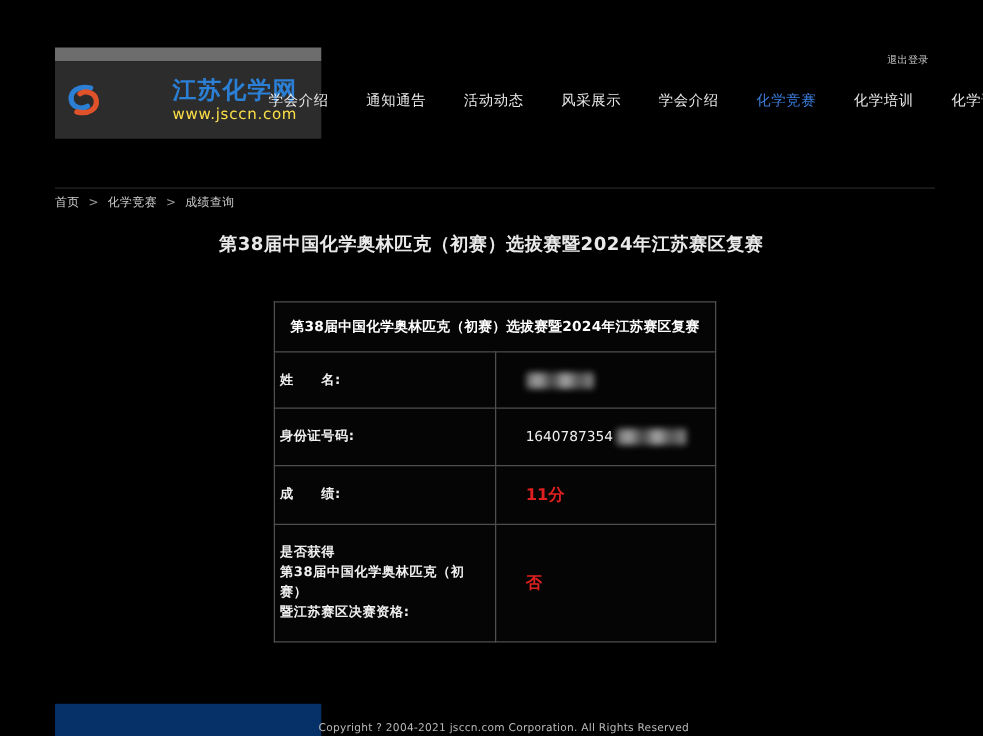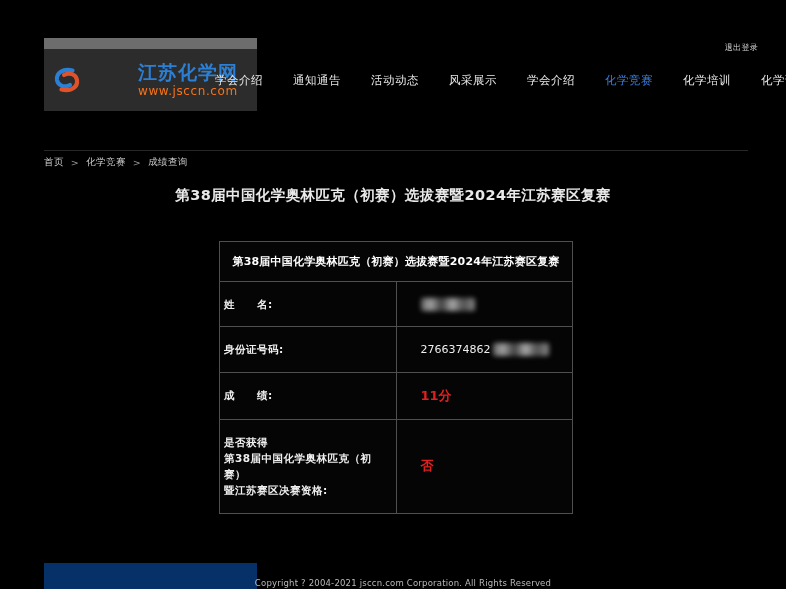--- a/index.html
+++ b/index.html
@@ -45,21 +45,21 @@
     left: 44px;
     top: 38px;
     width: 213px;
     height: 11px;
     background: #6d6d6d;
   }
 
   
   #logout-link {
     position: absolute;
-    right: 28px;
+    right: 43px;
     top: 42px;
     font-size: 8px;
     color: #cfcfcf;
     letter-spacing: 0.3px;
     white-space: nowrap;
   }
 
   
   #header-band {
     position: absolute;
@@ -95,21 +95,21 @@
     margin-left: 48px;
   }
   #logo-cn {
     font-size: 19px;
     font-weight: bold;
     color: #2b7fd4;
     letter-spacing: 1px;
   }
   #logo-url {
     font-size: 12px;
-    color: #f97316;
+    color: #fde047;
     margin-top: 3px;
     letter-spacing: 0.6px;
   }
 
   #nav {
     position: absolute;
     left: 200px;
     top: 0;
     height: 62px;
     display: flex;
@@ -297,21 +297,21 @@
     <tbody id="result-table-body">
       <tr>
         <td id="table-caption-cell" colspan="2">第38届中国化学奥林匹克（初赛）选拔赛暨2024年江苏赛区复赛</td>
       </tr>
     <tr>
           <td class="cell-label" style="white-space: pre-line;">姓　　名:</td>
           <td class="cell-value"><span class="value-redacted w-name"></span></td>
         </tr>
         <tr>
           <td class="cell-label" style="white-space: pre-line;">身份证号码:</td>
-          <td class="cell-value"><span>2766374862</span><span class="value-redacted w-idtail"></span></td>
+          <td class="cell-value"><span>1640787354</span><span class="value-redacted w-idtail"></span></td>
         </tr>
         <tr>
           <td class="cell-label" style="white-space: pre-line;">成　　绩:</td>
           <td class="cell-value"><span class="value-score">11分</span></td>
         </tr>
         <tr>
           <td class="cell-label" style="white-space: pre-line; margin-top: 48px;">是否获得
 第38届中国化学奥林匹克（初赛）
 暨江苏赛区决赛资格:</td>
           <td class="cell-value"><span class="value-qualify">否</span></td>

